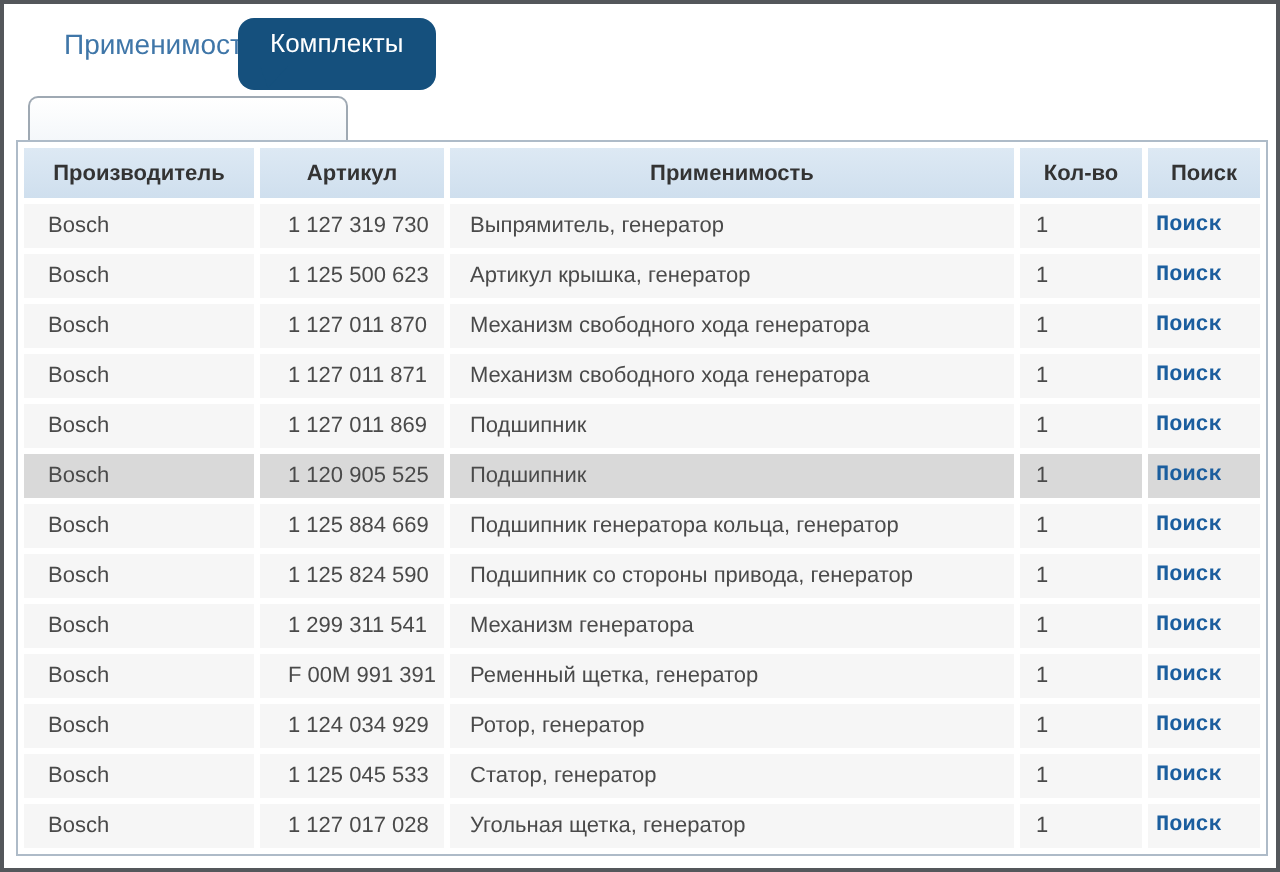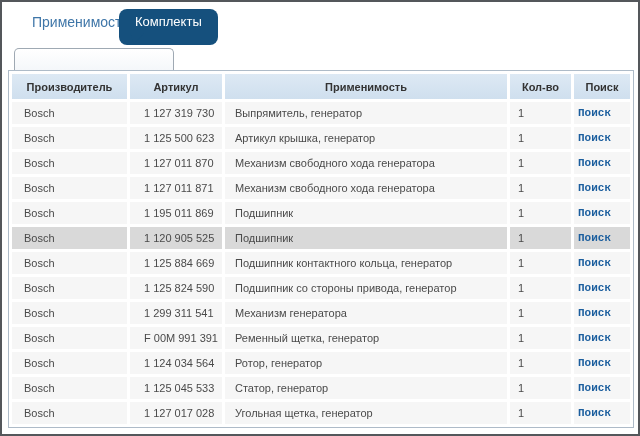--- a/index.html
+++ b/index.html
@@ -106,36 +106,36 @@
           </tr>
           <tr>
             <td class="c0">Bosch</td>
             <td class="c1">1 127 011 871</td>
             <td class="c2">Механизм свободного хода генератора</td>
             <td class="c3">1</td>
             <td class="c4"><span class="search-link">Поиск</span></td>
           </tr>
           <tr>
             <td class="c0">Bosch</td>
-            <td class="c1">1 195 011 869</td>
+            <td class="c1">1 127 011 869</td>
             <td class="c2">Подшипник</td>
             <td class="c3">1</td>
             <td class="c4"><span class="search-link">Поиск</span></td>
           </tr>
           <tr class="hl">
             <td class="c0">Bosch</td>
             <td class="c1">1 120 905 525</td>
             <td class="c2">Подшипник</td>
             <td class="c3">1</td>
             <td class="c4"><span class="search-link">Поиск</span></td>
           </tr>
           <tr>
             <td class="c0">Bosch</td>
             <td class="c1">1 125 884 669</td>
-            <td class="c2">Подшипник контактного кольца, генератор</td>
+            <td class="c2">Подшипник генератора кольца, генератор</td>
             <td class="c3">1</td>
             <td class="c4"><span class="search-link">Поиск</span></td>
           </tr>
           <tr>
             <td class="c0">Bosch</td>
             <td class="c1">1 125 824 590</td>
             <td class="c2">Подшипник со стороны привода, генератор</td>
             <td class="c3">1</td>
             <td class="c4"><span class="search-link">Поиск</span></td>
           </tr>
@@ -148,21 +148,21 @@
           </tr>
           <tr>
             <td class="c0">Bosch</td>
             <td class="c1">F 00M 991 391</td>
             <td class="c2">Ременный щетка, генератор</td>
             <td class="c3">1</td>
             <td class="c4"><span class="search-link">Поиск</span></td>
           </tr>
           <tr>
             <td class="c0">Bosch</td>
-            <td class="c1">1 124 034 564</td>
+            <td class="c1">1 124 034 929</td>
             <td class="c2">Ротор, генератор</td>
             <td class="c3">1</td>
             <td class="c4"><span class="search-link">Поиск</span></td>
           </tr>
           <tr>
             <td class="c0">Bosch</td>
             <td class="c1">1 125 045 533</td>
             <td class="c2">Статор, генератор</td>
             <td class="c3">1</td>
             <td class="c4"><span class="search-link">Поиск</span></td>

